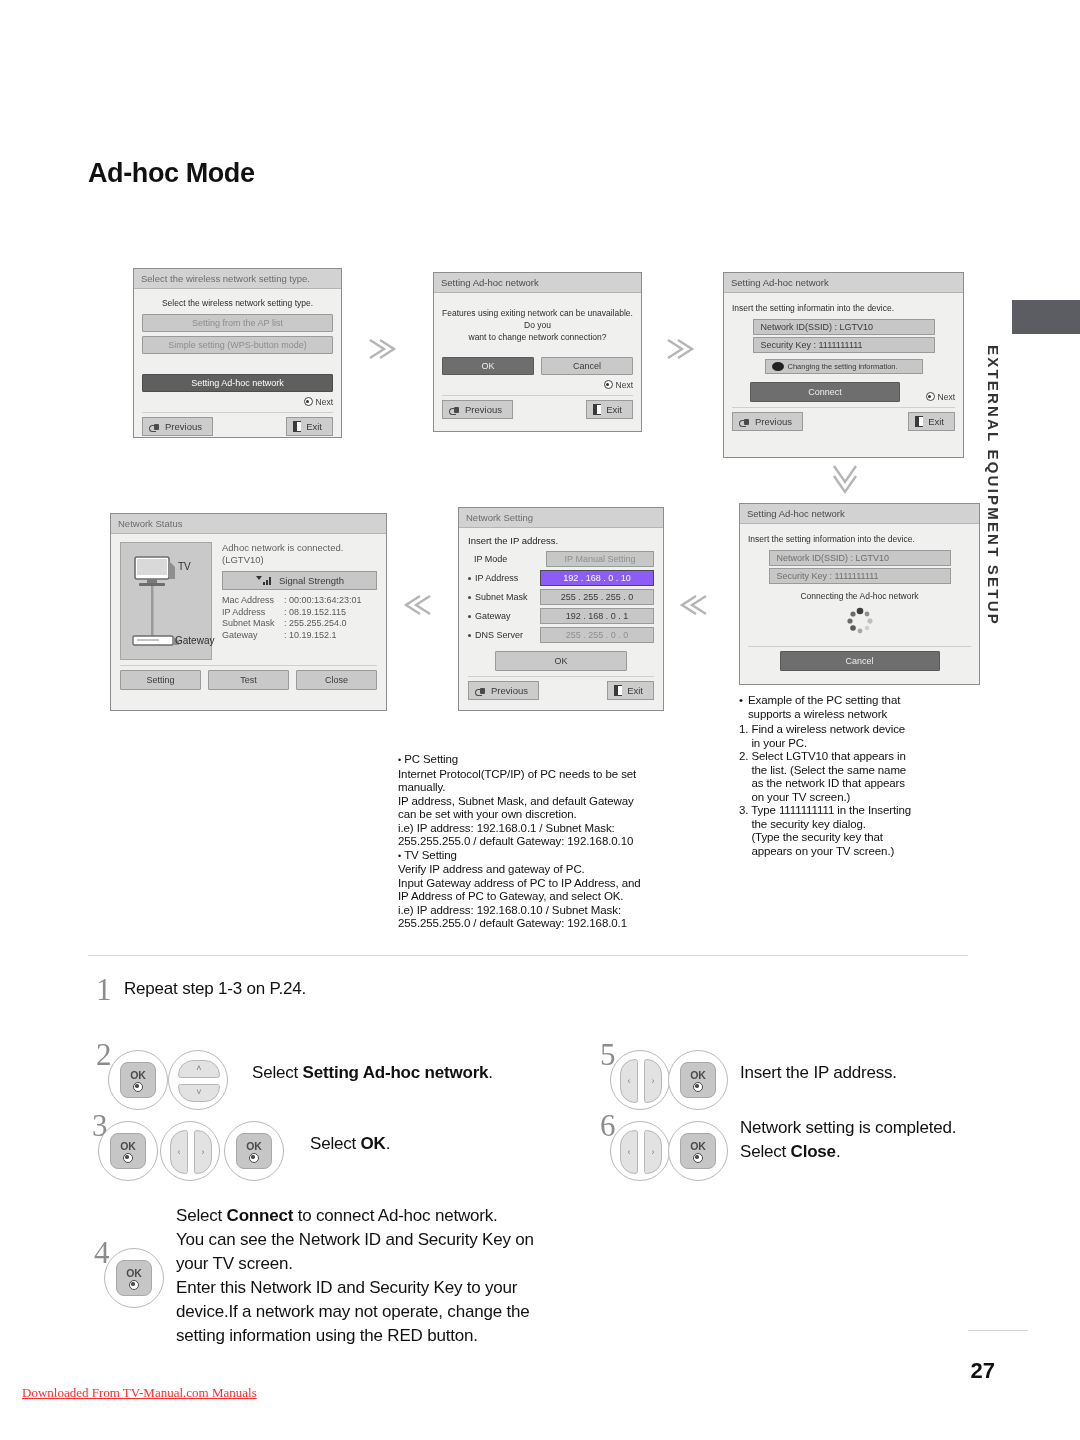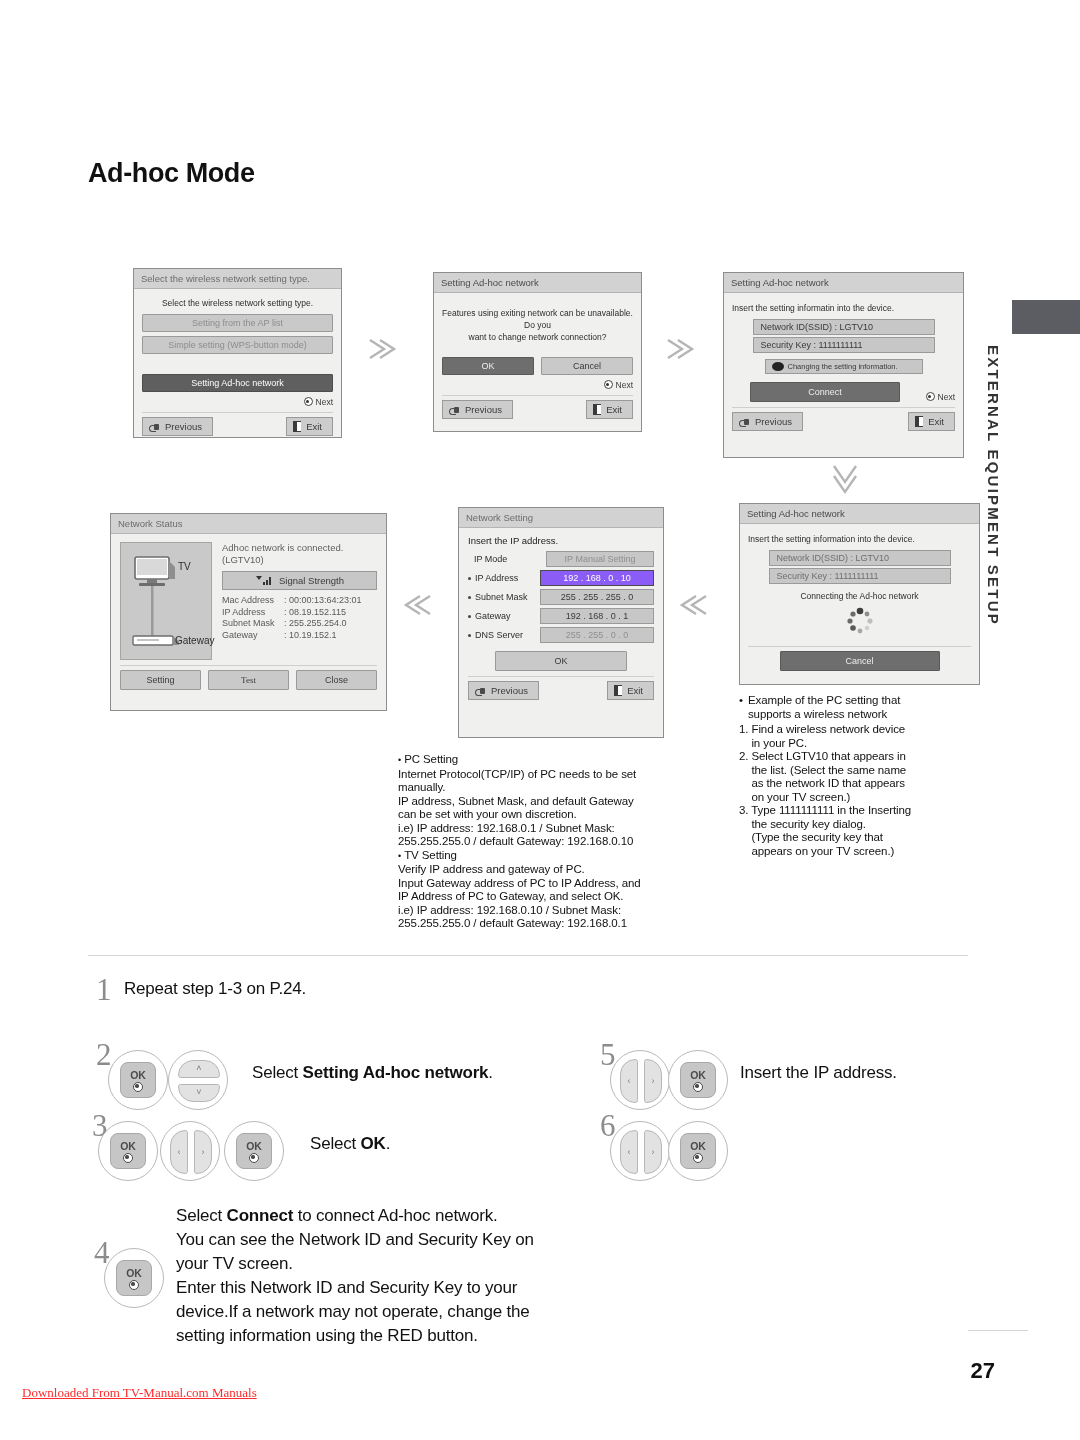--- a/index.html
+++ b/index.html
@@ -236,21 +236,21 @@
     </div>
   </div>
 
   <div class="arw" style="left:676px;top:590px;">
     <svg width="34" height="30" viewBox="0 0 34 30">
         <path d="M30 6 L16 15 L30 24" fill="none" stroke="#b5b5b5" stroke-width="2.4"></path>
         <path d="M20 6 L6 15 L20 24" fill="none" stroke="#b5b5b5" stroke-width="2.4"></path>
       </svg>
   </div>
 
-  <div class="dlg" style="left:458px;top:507px;width:206px;height:231px;">
+  <div class="dlg" style="left:458px;top:507px;width:206px;height:204px;">
     <div class="tbar">Network Setting</div>
     <div class="body" style="padding:7px 9px;">
       <div style="font-size:9.5px;color:#222;margin-bottom:5px;">Insert the IP address.</div>
       <div class="fld">
         <span class="lbl" style="width:72px;padding-left:6px;">IP Mode</span>
         <span class="box ghost" style="flex:1;">IP Manual Setting</span>
       </div>
       <div class="fld">
         <span class="lbl" style="width:72px;"><span class="bul"></span><span>IP Address</span></span>
         <span class="box dark" style="flex:1;">192 . 168 . 0 . 10</span>
@@ -340,21 +340,21 @@
             <div style="display:flex;">
                 <span style="width:62px;">Gateway</span>
                 <span>: 10.19.152.1</span>
               </div>
           </div>
         </div>
       </div>
       <div class="hr"></div>
       <div style="display:flex;gap:7px;">
         <div class="btn norm" style="flex:1;padding:4px 0;">Setting</div>
-        <div class="btn norm" style="flex:1;padding:4px 0;font-family:Liberation Serif, serif;">Test</div>
+        <div class="btn norm" style="flex:1;padding:4px 0;">Test</div>
         <div class="btn norm" style="flex:1;padding:4px 0;">Close</div>
       </div>
     </div>
   </div>
 
   <div class="note" style="left:398px;top:753px;width:340px;">
     <div><span class="bul">•</span>&nbsp;<span>PC Setting</span></div>
     <div>Internet Protocol(TCP/IP) of PC needs to be set</div>
     <div>manually.</div>
     <div>IP address, Subnet Mask, and default Gateway</div>
@@ -453,18 +453,22 @@
   <div class="stepnum" style="left:600px;top:1108px;">6</div>
   <div class="rc" style="left:610px;top:1121px;">
     <div class="lrpad">
       <div class="half lf">‹</div>
       <div class="half rt">›</div>
     </div>
   </div>
   <div class="rc" style="left:668px;top:1121px;">
     <div class="okbtn"><span>OK</span><div class="dt"></div></div>
   </div>
+  <div class="steptxt" style="left:740px;top:1116px;width:270px;">
+    <div>Network setting is completed.</div>
+    <div><span>Select </span><b>Close</b><span>.</span></div>
+  </div>
 
   <div class="rule" style="left:968px;width:60px;top:1330px;"></div>
   <div class="pageno">27</div>
   <div class="dl">Downloaded From TV-Manual.com Manuals</div>
 
 </div>
 
 </body></html>

